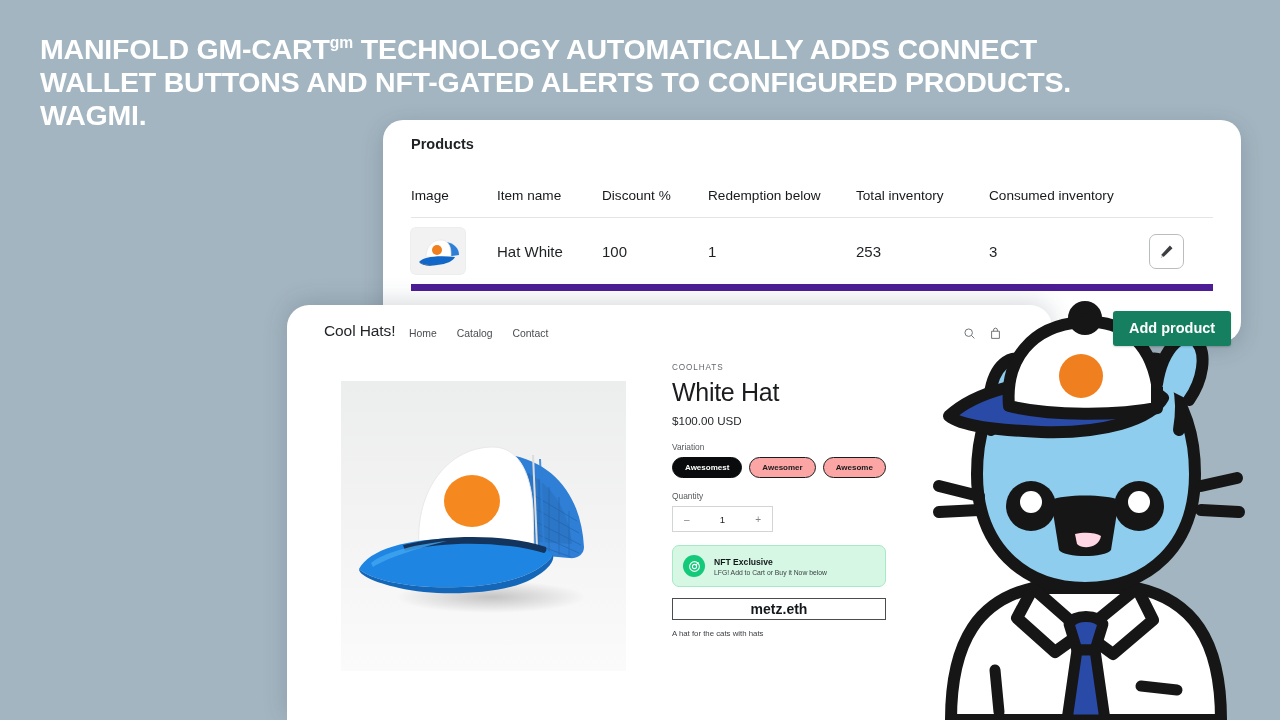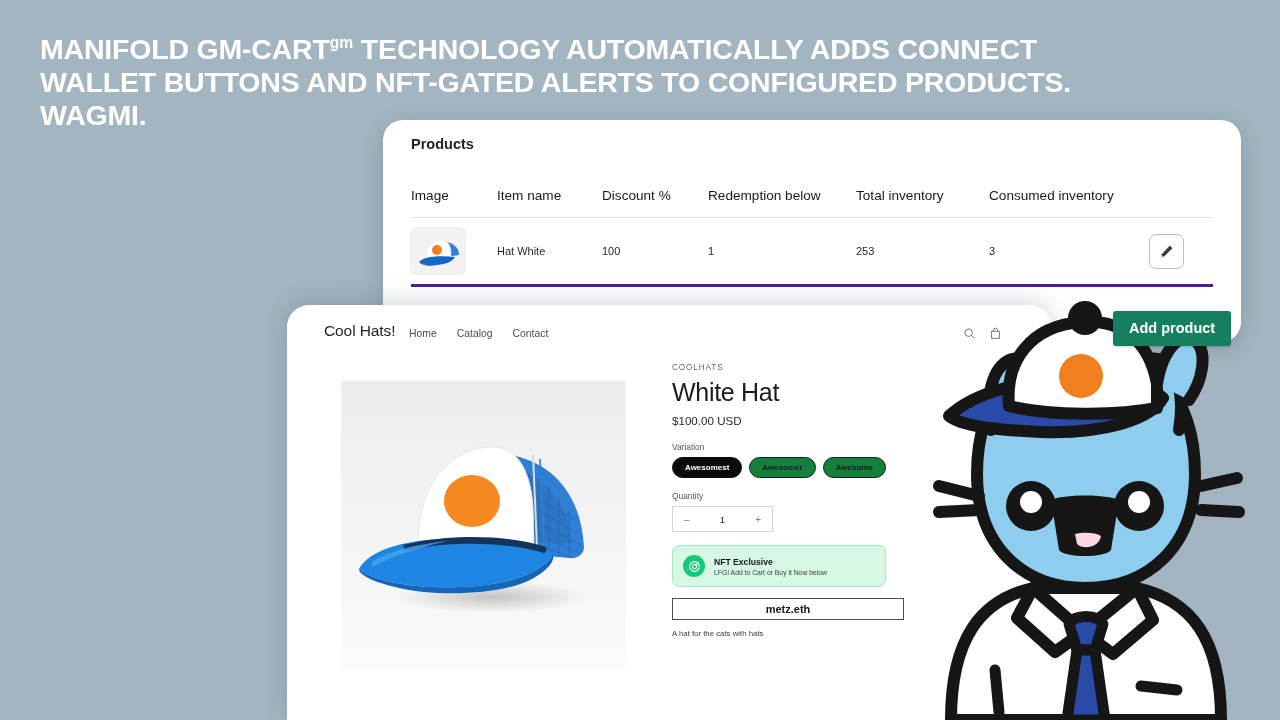--- a/index.html
+++ b/index.html
@@ -59,24 +59,24 @@
     text-align: left;
     font-weight: normal;
     color: #17191c;
     font-size: 13.6px;
     padding: 8px 0 14px 0;
     border-bottom: 1px solid #e3e4e6;
     white-space: nowrap;
   }
   .ptable td {
     padding: 10px 0;
-    border-bottom: 3px solid #4c1d95;
+    border-bottom: 7px solid #4c1d95;
     vertical-align: middle;
     color: #1f2225;
-    font-size: 11px;
+    font-size: 15px;
   }
   .col-image   { width: 86px; }
   .col-name    { width: 105px; margin-left: 32px; }
   .col-disc    { width: 106px; }
   .col-redeem  { width: 148px; }
   .col-total   { width: 133px; }
   .col-consum  { width: 160px; }
   .col-action  { width: 64px; }
 
   .thumb {
@@ -167,21 +167,21 @@
   .flabel { font-size: 8.4px; color: #56595c; margin-bottom: 5px; }
 
   .variations { display: flex; gap: 7px; margin-bottom: 13px; }
   .pill {
     border: 1px solid #1a1c1e;
     border-radius: 20px;
     padding: 5px 12px;
     font-size: 8px;
     font-weight: bold;
     color: #1a1c1e;
-    background: #15803d;
+    background: #fca5a5;
     cursor: pointer;
     white-space: nowrap;
   }
   .pill.selected { background: #0a0b0c; color: #ffffff; border-color: #0a0b0c; }
 
   .qty-box {
     width: 101px; height: 26px;
     border: 1px solid #d2d4d6;
     display: flex; align-items: center; justify-content: space-between;
     padding: 0 11px; box-sizing: border-box;
@@ -202,26 +202,26 @@
   .nft-icon {
     width: 22px; height: 22px; border-radius: 50%;
     background: #14ca7a;
     flex: none;
     display: flex; align-items: center; justify-content: center;
   }
   .nft-title { font-size: 8.6px; font-weight: bold; color: #14181b; }
   .nft-sub { font-size: 6.8px; color: #3b4146; margin-top: 2px; }
 
   .cta {
-    width: 232px; box-sizing: border-box;
+    width: 214px; box-sizing: border-box;
     height: 22px;
     border: 1px solid #4a4c4f;
     background: #ffffff;
     color: #14181b;
-    font-size: 11px;
+    font-size: 14px;
     font-weight: bold;
     display: flex; align-items: center; justify-content: center;
     margin-bottom: 9px;
     cursor: pointer;
     font-family: "Liberation Sans", sans-serif;
   }
   .cta.dark { background: #000000; color: #ffffff; border-color: #000000; }
   .pdesc { font-size: 7.8px; color: #3d4044; margin-top: 8px; }
 
   

